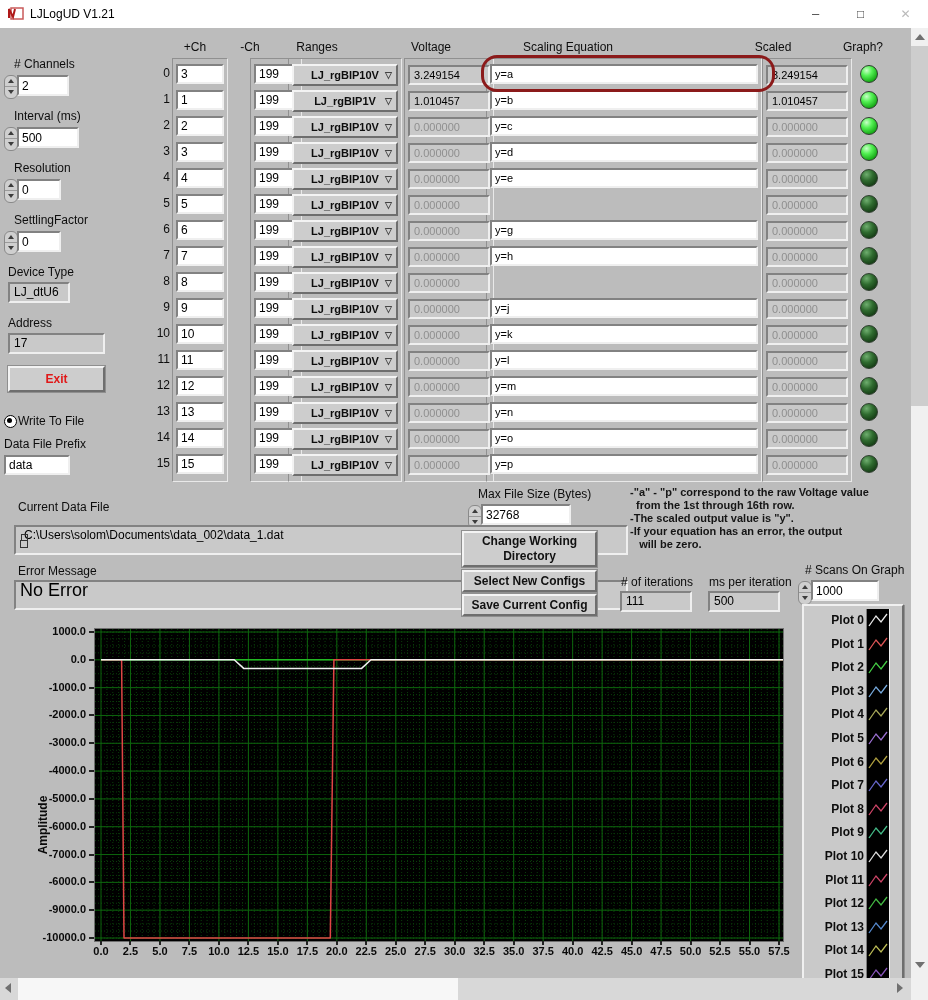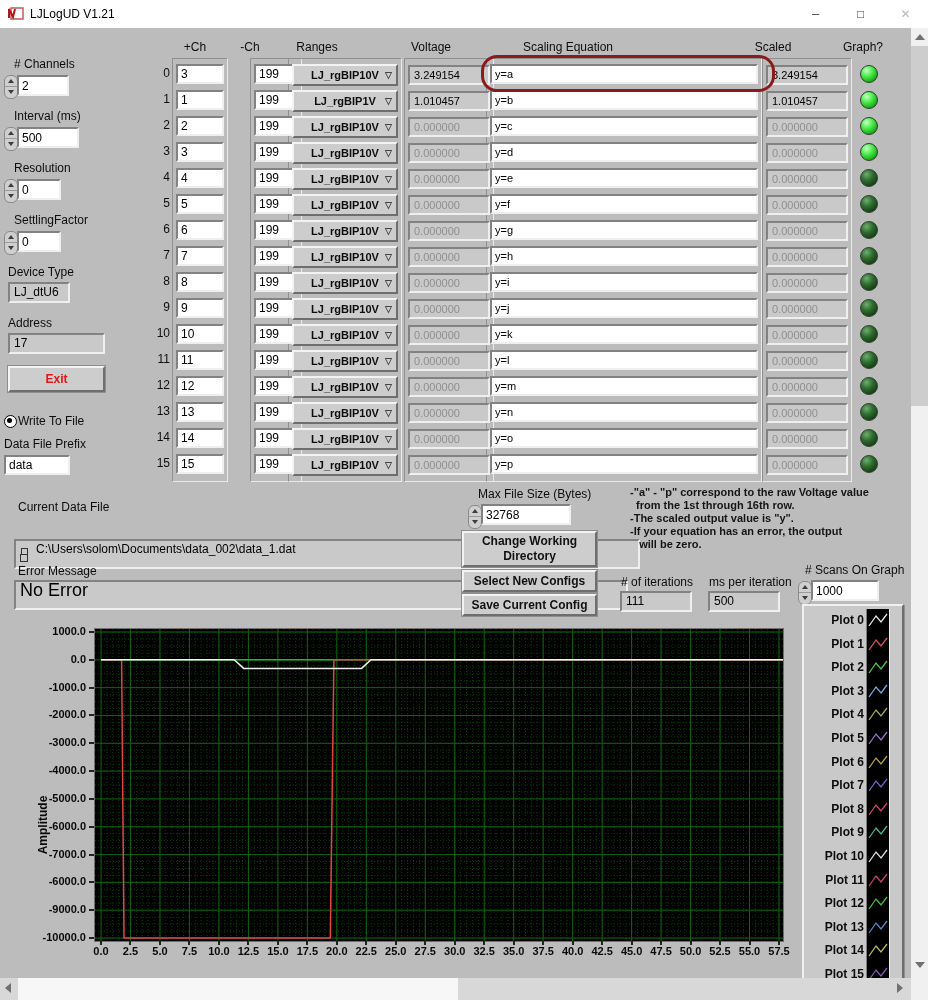--- a/index.html
+++ b/index.html
@@ -162,21 +162,20 @@
     <div class="display scaled dim">0.000000</div>
     <div class="led off"></div>
   </div>
 
   <div class="t-row" style="top: 193px;">
     <div class="row-index">5</div>
     <input class="cell-input pos" value="5" style="">
     <input class="cell-input neg" value="199" style="">
     <div class="range-btn"><span class="range-label">LJ_rgBIP10V</span><span class="dd-arrow">▽</span></div>
     <div class="display voltage dim">0.000000</div>
-    <input class="cell-input eq" value="y=f" style="">
     <div class="display scaled dim">0.000000</div>
     <div class="led off"></div>
   </div>
 
   <div class="t-row" style="top: 219px;">
     <div class="row-index">6</div>
     <input class="cell-input pos" value="6" style="">
     <input class="cell-input neg" value="199" style="">
     <div class="range-btn"><span class="range-label">LJ_rgBIP10V</span><span class="dd-arrow">▽</span></div>
     <div class="display voltage dim">0.000000</div>
@@ -195,21 +194,20 @@
     <div class="display scaled dim">0.000000</div>
     <div class="led off"></div>
   </div>
 
   <div class="t-row" style="top: 271px;">
     <div class="row-index">8</div>
     <input class="cell-input pos" value="8" style="">
     <input class="cell-input neg" value="199" style="">
     <div class="range-btn"><span class="range-label">LJ_rgBIP10V</span><span class="dd-arrow">▽</span></div>
     <div class="display voltage dim">0.000000</div>
-    <input class="cell-input eq" value="y=i" style="">
     <div class="display scaled dim">0.000000</div>
     <div class="led off"></div>
   </div>
 
   <div class="t-row" style="top: 297px;">
     <div class="row-index">9</div>
     <input class="cell-input pos" value="9" style="">
     <input class="cell-input neg" value="199" style="">
     <div class="range-btn"><span class="range-label">LJ_rgBIP10V</span><span class="dd-arrow">▽</span></div>
     <div class="display voltage dim">0.000000</div>
@@ -329,21 +327,21 @@
   <input class="input" style="left: 4px; top: 455px; width: 56px; height: 16px;" value="data">
 
   <div class="lbl" style="left:478px;top:487px">Max File Size (Bytes)</div>
   <div class="spin" style="left:468px;top:505px">
       <div class="spin-up"></div>
       <div class="spin-dn"></div>
     </div>
   <input class="input" style="left: 481px; top: 504px; width: 80px; height: 17px;" value="32768">
 
   <div class="lbl" style="left:18px;top:500px">Current Data File</div>
-  <div class="display" style="left:14px;top:539px;width:598px;height:24px;font-size:12px;line-height:15px;padding-left:20px">
+  <div class="display" style="left:14px;top:525px;width:598px;height:24px;font-size:12px;line-height:15px;padding-left:8px">
     <span class="pathglyph"></span><span>C:\Users\solom\Documents\data_002\data_1.dat</span>
   </div>
 
   <div class="lbl" style="left:18px;top:564px">Error Message</div>
   <div class="display" style="left:14px;top:580px;width:602px;height:24px;font-size:18px;line-height:15px"><span>No Error</span></div>
 
   <div class="btn" style="left:462px;top:531px;width:131px;height:32px">Change Working Directory</div>
   <div class="btn" style="left:462px;top:570px;width:131px;height:18px">Select New Configs</div>
   <div class="btn" style="left:462px;top:594px;width:131px;height:18px">Save Current Config</div>
 

